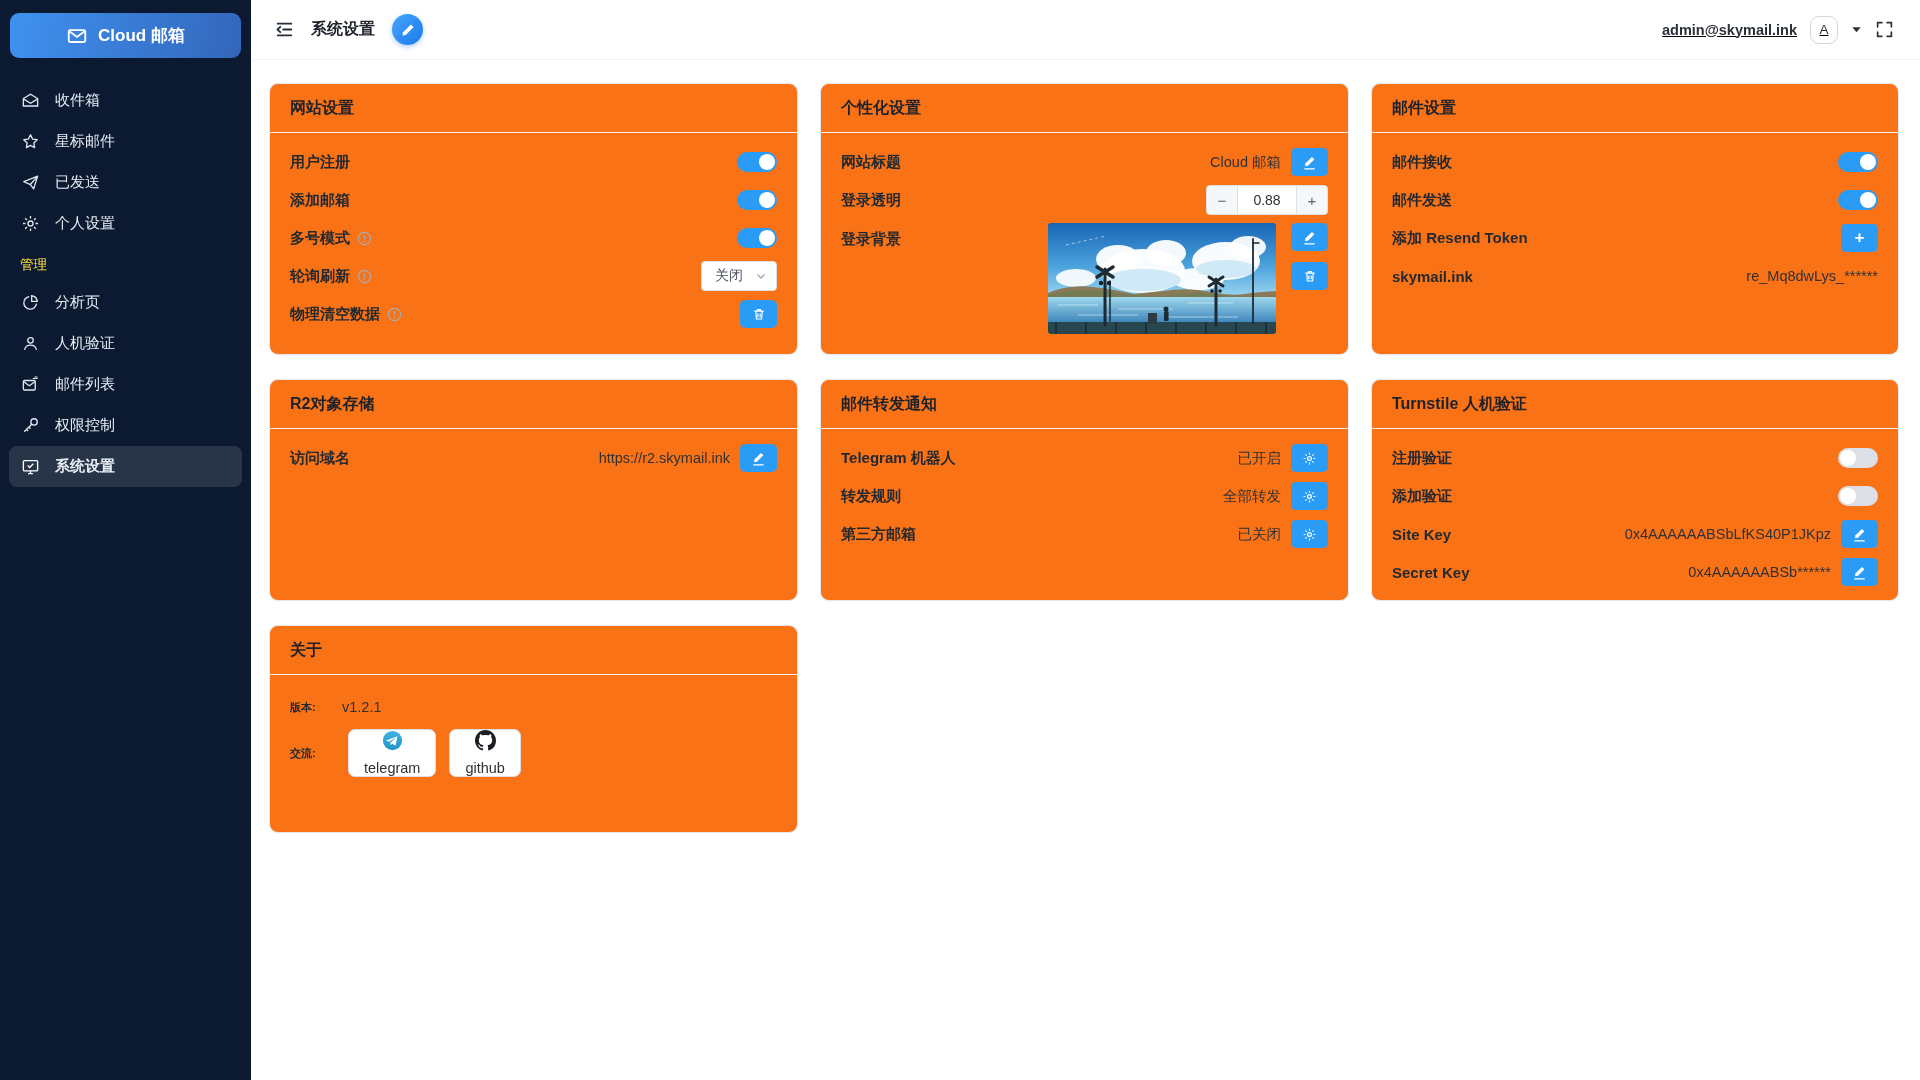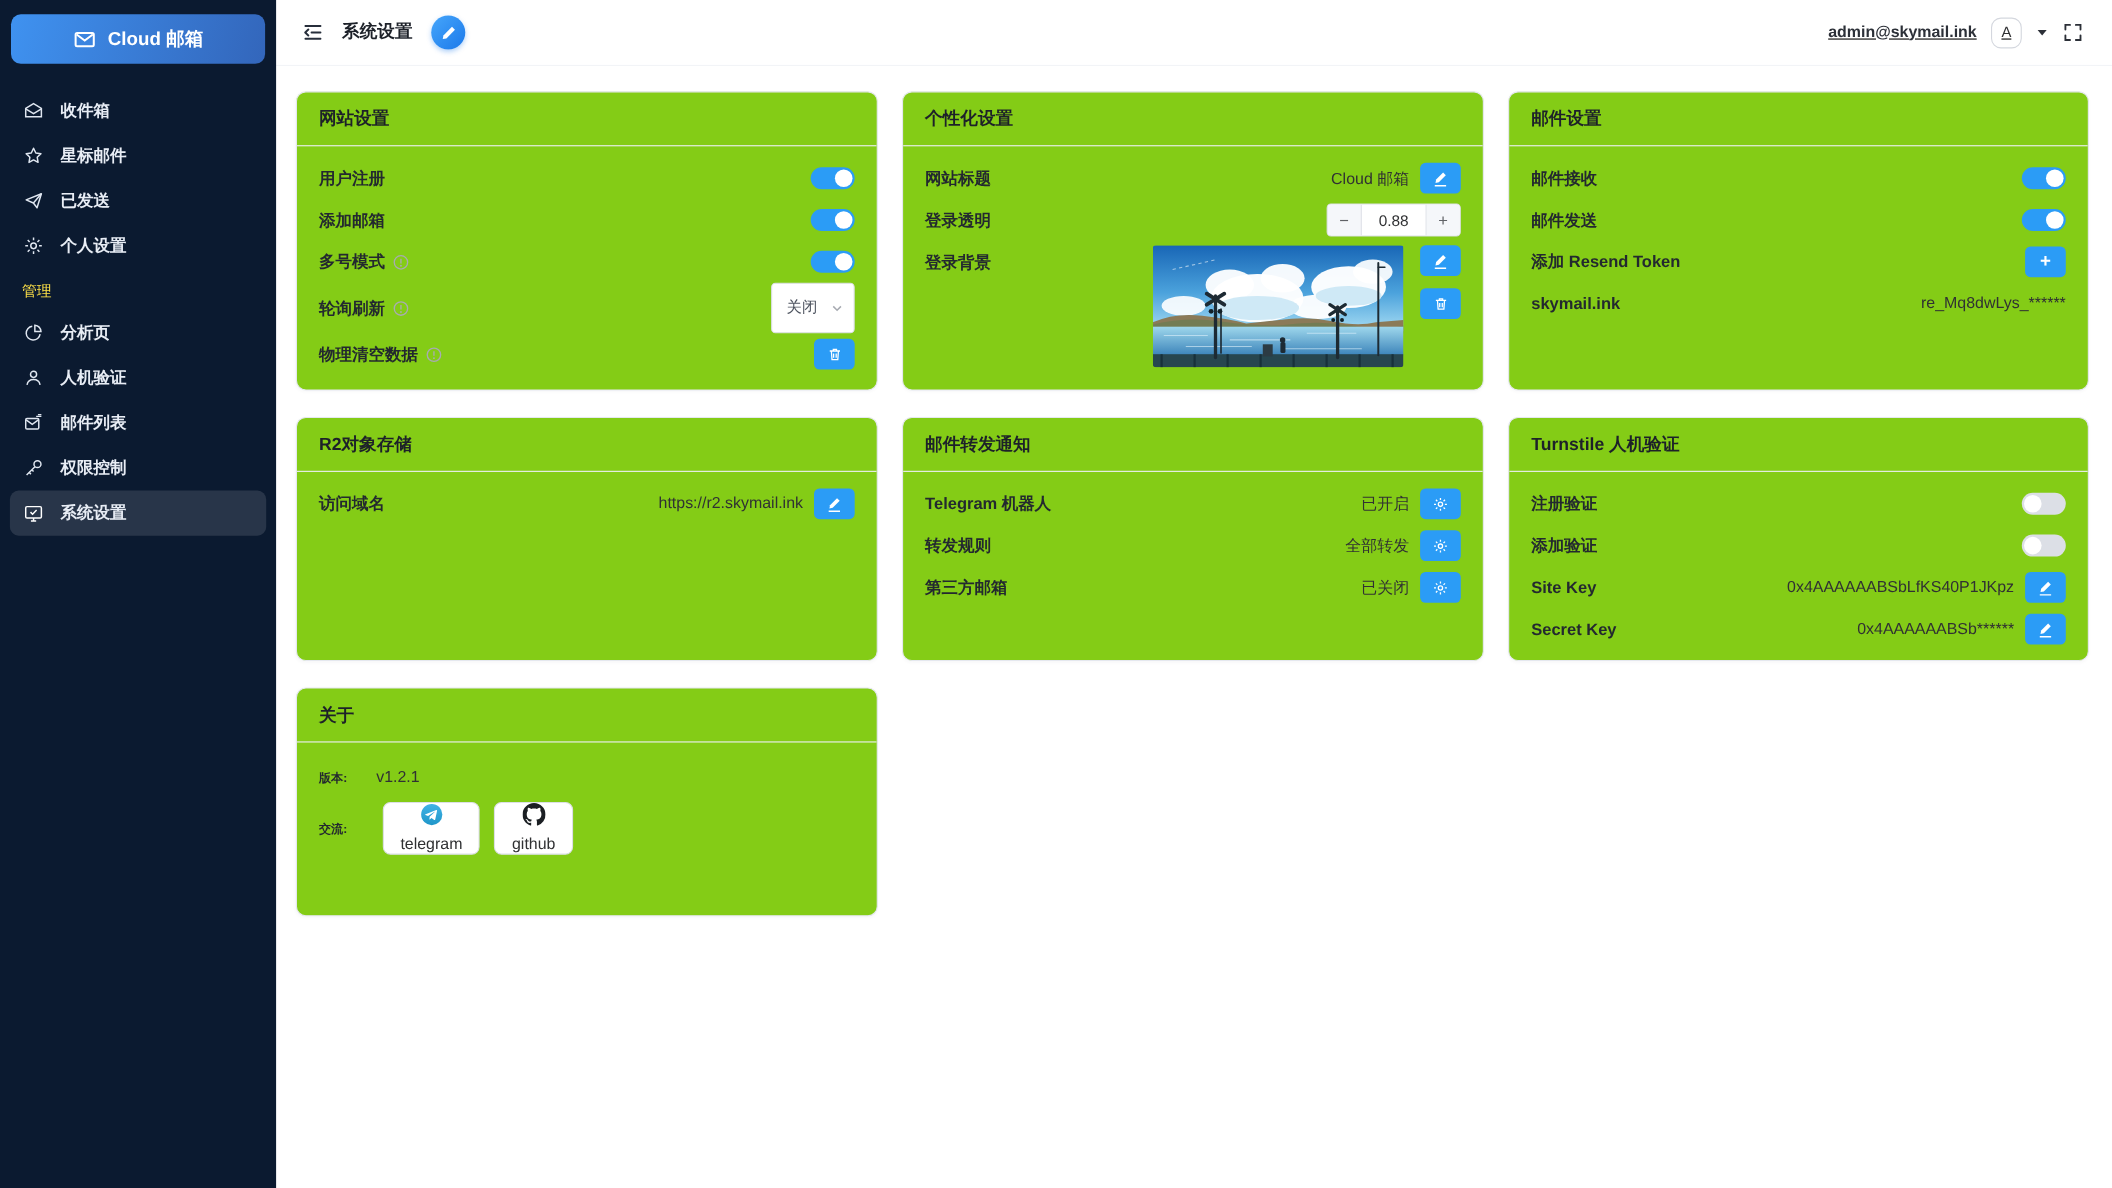--- a/index.html
+++ b/index.html
@@ -8,21 +8,21 @@
 
   
   .sidebar { position:absolute; left:0; top:0; width:251px; height:1080px;
     background:#0b1a30; z-index:5; }
   .logo-btn { margin:13px 10px 22px; height:45px; border-radius:9px;
     background:linear-gradient(105deg,#3f92f0 0%,#3366bb 100%);
     display:flex; align-items:center; justify-content:center; gap:10px;
     color:#fff; font-size:17px; font-weight:bold; cursor:pointer; }
   .nav { padding:0 9px; }
   .nav-item { height:41px; display:flex; align-items:center; gap:15px;
-    padding:0 11px; color:#e8edf5; font-size:15px; border-radius:8px; cursor:pointer;font-weight:bold; }
+    padding:0 11px; color:#e8edf5; font-size:15px; border-radius:8px; cursor:pointer; }
   .nav-item.active { background:rgba(255,255,255,.12); font-weight:bold; }
   .nav-item .nicon { width:20px; height:20px; display:flex; align-items:center; justify-content:center; flex:none; }
   .nav-section { padding:12px 11px 8px; color:#fde047; font-size:13.5px; }
 
   
   .header { position:absolute; left:251px; top:0; width:1669px; height:60px;
     background:#fff; border-bottom:1px solid #f2f4f7;
     display:flex; align-items:center; padding:0 26px 0 20px; }
   .hd-collapse { width:26px; height:26px; display:flex; align-items:center; justify-content:center; cursor:pointer; }
   .hd-title { font-size:16px; font-weight:bold; color:#1d2129; margin:0 17px 0 14px; }
@@ -35,21 +35,21 @@
   .avatar { width:28px; height:28px; border:1px solid #d4d7de; border-radius:9px;
     display:flex; align-items:center; justify-content:center;
     font-size:13.5px; color:#303133; cursor:pointer; background:#fff; }
   .caret { cursor:pointer; display:flex; }
   .fullscreen { cursor:pointer; display:flex; }
 
   
   .content { position:absolute; left:269px; top:83px;
     display:grid; grid-template-columns:529px 529px 528px;
     grid-template-rows:272px 222px 208px; gap:24px 22px; }
-  .card { background:#84cc16; border:1px solid #e5e8ef; border-radius:9px;
+  .card { background:#f97316; border:1px solid #e5e8ef; border-radius:9px;
     overflow:hidden; box-shadow:0 1px 3px rgba(25,35,60,.03); }
   .card-about { grid-column:1; grid-row:3; }
   .card-head { height:49px; display:flex; align-items:center; padding:0 20px;
     border-bottom:1px solid #eef0f5; }
   .card-title { font-size:16px; font-weight:bold; color:#1d2129; }
   .card-body { padding:10px 20px 0; }
   .crow { min-height:38px; display:flex; align-items:center; }
   .lbl { font-size:15px; font-weight:600; color:#23292f; display:flex; align-items:center; gap:7px; white-space:nowrap; }
   .sp { flex:1; }
   .val { font-size:14.5px; color:#303133; white-space:nowrap; }
@@ -61,21 +61,21 @@
   .switch::after { content:""; position:absolute; width:16px; height:16px;
     border-radius:50%; background:#fff; top:2px; right:2px; }
   .switch.off { background:#dcdfe6; }
   .switch.off::after { left:2px; right:auto; }
 
   .btn { min-width:37px; height:28px; border-radius:5px; background:#2b9cf6;
     border:none; display:flex; align-items:center; justify-content:center;
     color:#fff; cursor:pointer; flex:none; }
   .btn-plus { font-size:17px; font-weight:bold; line-height:1; padding-bottom:2px; }
 
-  .select { width:76px; height:46px; border:1px solid #dcdfe6; border-radius:4px;
+  .select { width:76px; height:30px; border:1px solid #dcdfe6; border-radius:4px;
     display:flex; align-items:center; justify-content:space-between;
     padding:0 9px 0 13px; font-size:14px; color:#4e5460; cursor:pointer; background:#fff; }
 
   .stepper { width:122px; height:30px; border:1px solid #dcdfe6; border-radius:4px;
     display:flex; overflow:hidden; background:#fff; }
   .step-btn { width:30px; background:#f5f7fa; color:#606266; display:flex;
     align-items:center; justify-content:center; font-size:15px; cursor:pointer; flex:none; }
   .step-val { flex:1; display:flex; align-items:center; justify-content:center;
     font-size:14px; color:#303133; border-left:1px solid #dcdfe6; border-right:1px solid #dcdfe6; }
 

